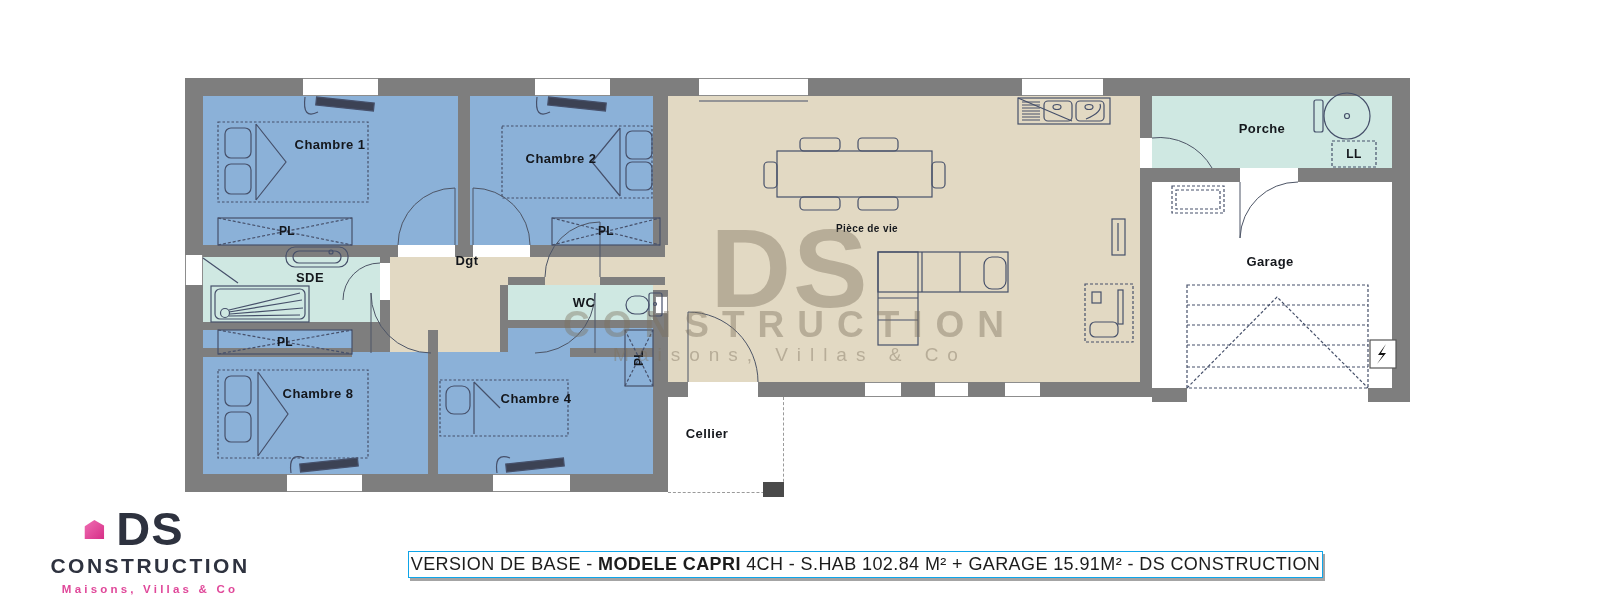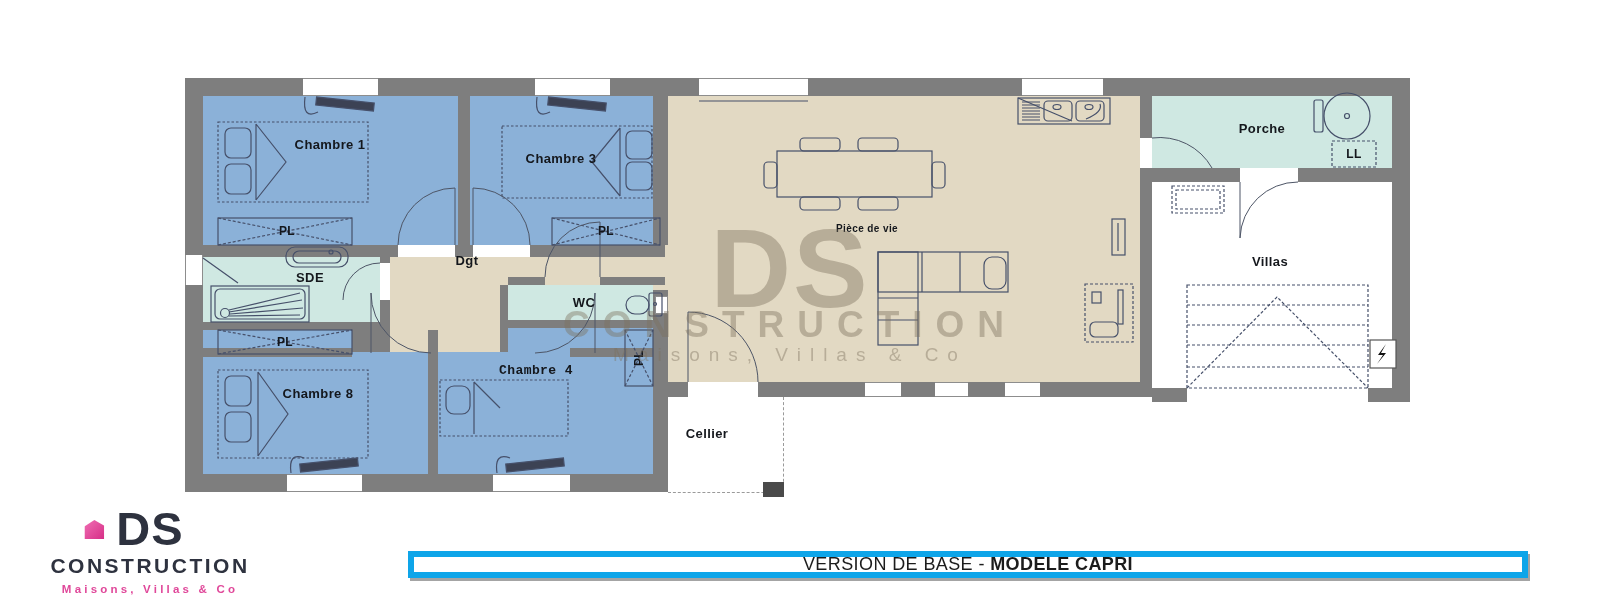--- a/index.html
+++ b/index.html
@@ -57,22 +57,22 @@
   .logo .company{
     display:inline-block;transform:translateX(-50%);
     font-size:21px;font-weight:700;letter-spacing:2.5px;color:var(--brand-dark,#2e323f);line-height:1.3;
   }
   .logo .tagline{
     display:inline-block;transform:translateX(-50%);
     font-size:11.5px;font-weight:700;letter-spacing:3.2px;color:var(--brand-pink,#e0489a);line-height:1.2;
   }
   
   .banner{
-    position:absolute;left:408px;top:551px;width:1120px;height:27px;
-    border:6px solid #0ea5e9;box-sizing:border-box;background:#fff;
+    position:absolute;left:408px;top:551px;width:915px;height:27px;
+    border:1px solid #0ea5e9;box-sizing:border-box;background:#fff;
     box-shadow:2px 3px 0 rgba(90,90,90,.55);
     display:flex;align-items:center;justify-content:center;
     font-size:18px;color:#1c1c1c;letter-spacing:.4px;white-space:pre;
   }
   .banner b{font-weight:bold;text-align:center;}
   svg.furn{position:absolute;left:0;top:0;}
 </style>
 </head>
 <body>
 
@@ -273,29 +273,29 @@
     <path d="M537 97 Q534 120 550 112"></path>
     <rect x="300" y="461" width="58" height="8" fill="#3c4254" transform="rotate(-6 329 465)"></rect>
     <path d="M291 473 Q288 452 304 458"></path>
     <rect x="506" y="461" width="58" height="8" fill="#3c4254" transform="rotate(-6 535 465)"></rect>
     <path d="M497 473 Q494 452 510 458"></path>
     <path d="M203 258 L238 283 M699 101 H808"></path>
   </g>
 </svg>
 
 <div class="lbl" style="left:330px;top:144px;">Chambre 1</div>
-<div class="lbl" style="left:561px;top:158px;">Chambre 3</div>
+<div class="lbl" style="left:561px;top:158px;">Chambre 2</div>
 <div class="lbl" style="left:318px;top:393px;">Chambre 8</div>
-<div class="lbl" style="left:536px;top:370px;font-family:Liberation Mono, monospace;">Chambre 4</div>
+<div class="lbl" style="left:536px;top:398px;">Chambre 4</div>
 <div class="lbl" style="left:310px;top:277px;">SDE</div>
 <div class="lbl" style="left:584px;top:302px;">WC</div>
 <div class="lbl" style="left:467px;top:260px;">Dgt</div>
 <div class="lbl big" style="left:867px;top:228px;">Pièce de vie</div>
 <div class="lbl" style="left:1262px;top:128px;">Porche</div>
-<div class="lbl" style="left:1270px;top:261px;">Villas</div>
+<div class="lbl" style="left:1270px;top:261px;">Garage</div>
 <div class="lbl" style="left:707px;top:433px;">Cellier</div>
 <div class="lbl small" style="left:287px;top:231px;">PL</div>
 <div class="lbl small" style="left:606px;top:231px;">PL</div>
 <div class="lbl small" style="left:285px;top:342px;">PL</div>
 <div class="lbl small vert" style="left:639px;top:358px;">PL</div>
 <div class="lbl small" style="left:1354px;top:154px;">LL</div>
 
 <div class="wm">
   <div class="l1">DS</div>
   <div class="l2">CONSTRUCTION</div>
@@ -304,14 +304,14 @@
 
 <div class="logo">
   <div>
     <span class="brand"><span>DS</span><span class="wedge"></span></span>
   </div>
   <div><span class="company">CONSTRUCTION</span></div>
   <div><span class="tagline">Maisons, Villas &amp; Co</span></div>
 </div>
 
 <div class="banner">
-  <span>VERSION DE BASE - </span><b>MODELE CAPRI</b>
+  <span>VERSION DE BASE - </span><b>MODELE CAPRI</b><span> 4CH - S.HAB 102.84 M² + GARAGE 15.91M² - DS CONSTRUCTION</span>
 </div>
 
 </body></html>

